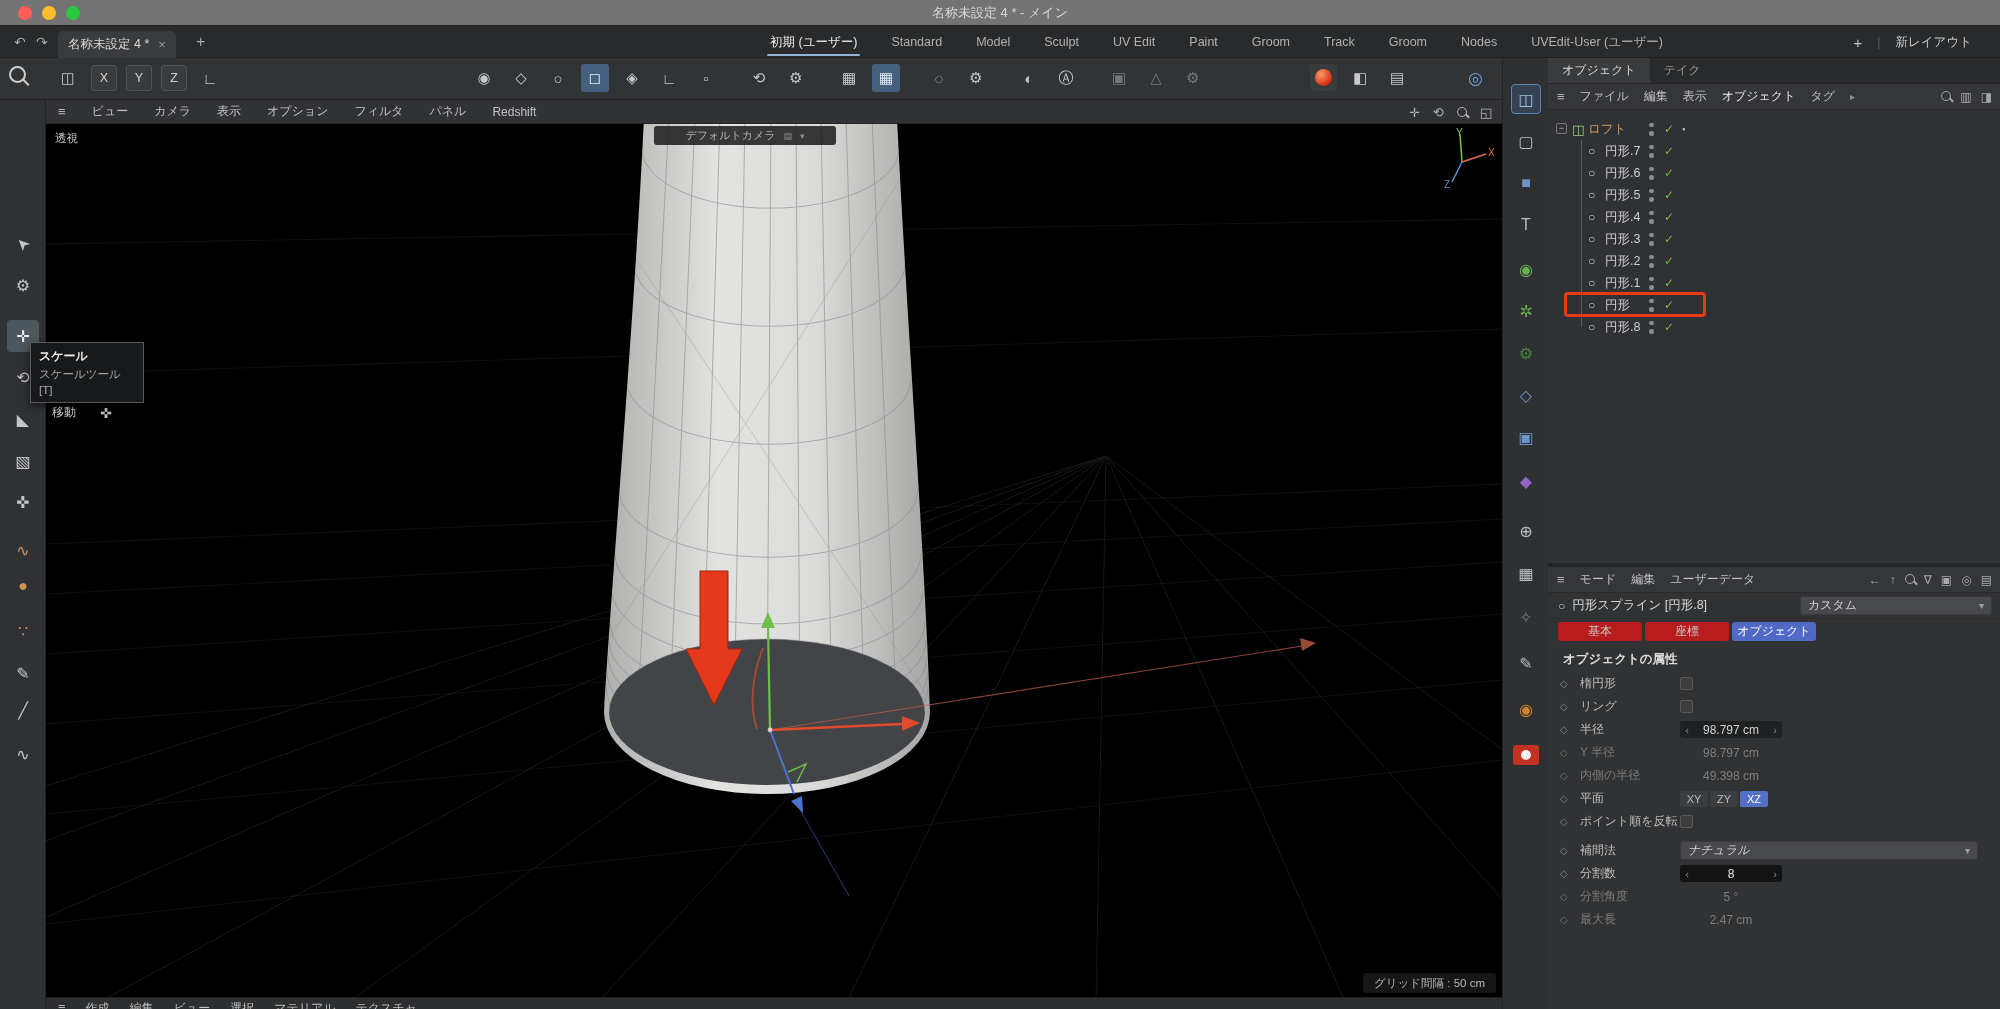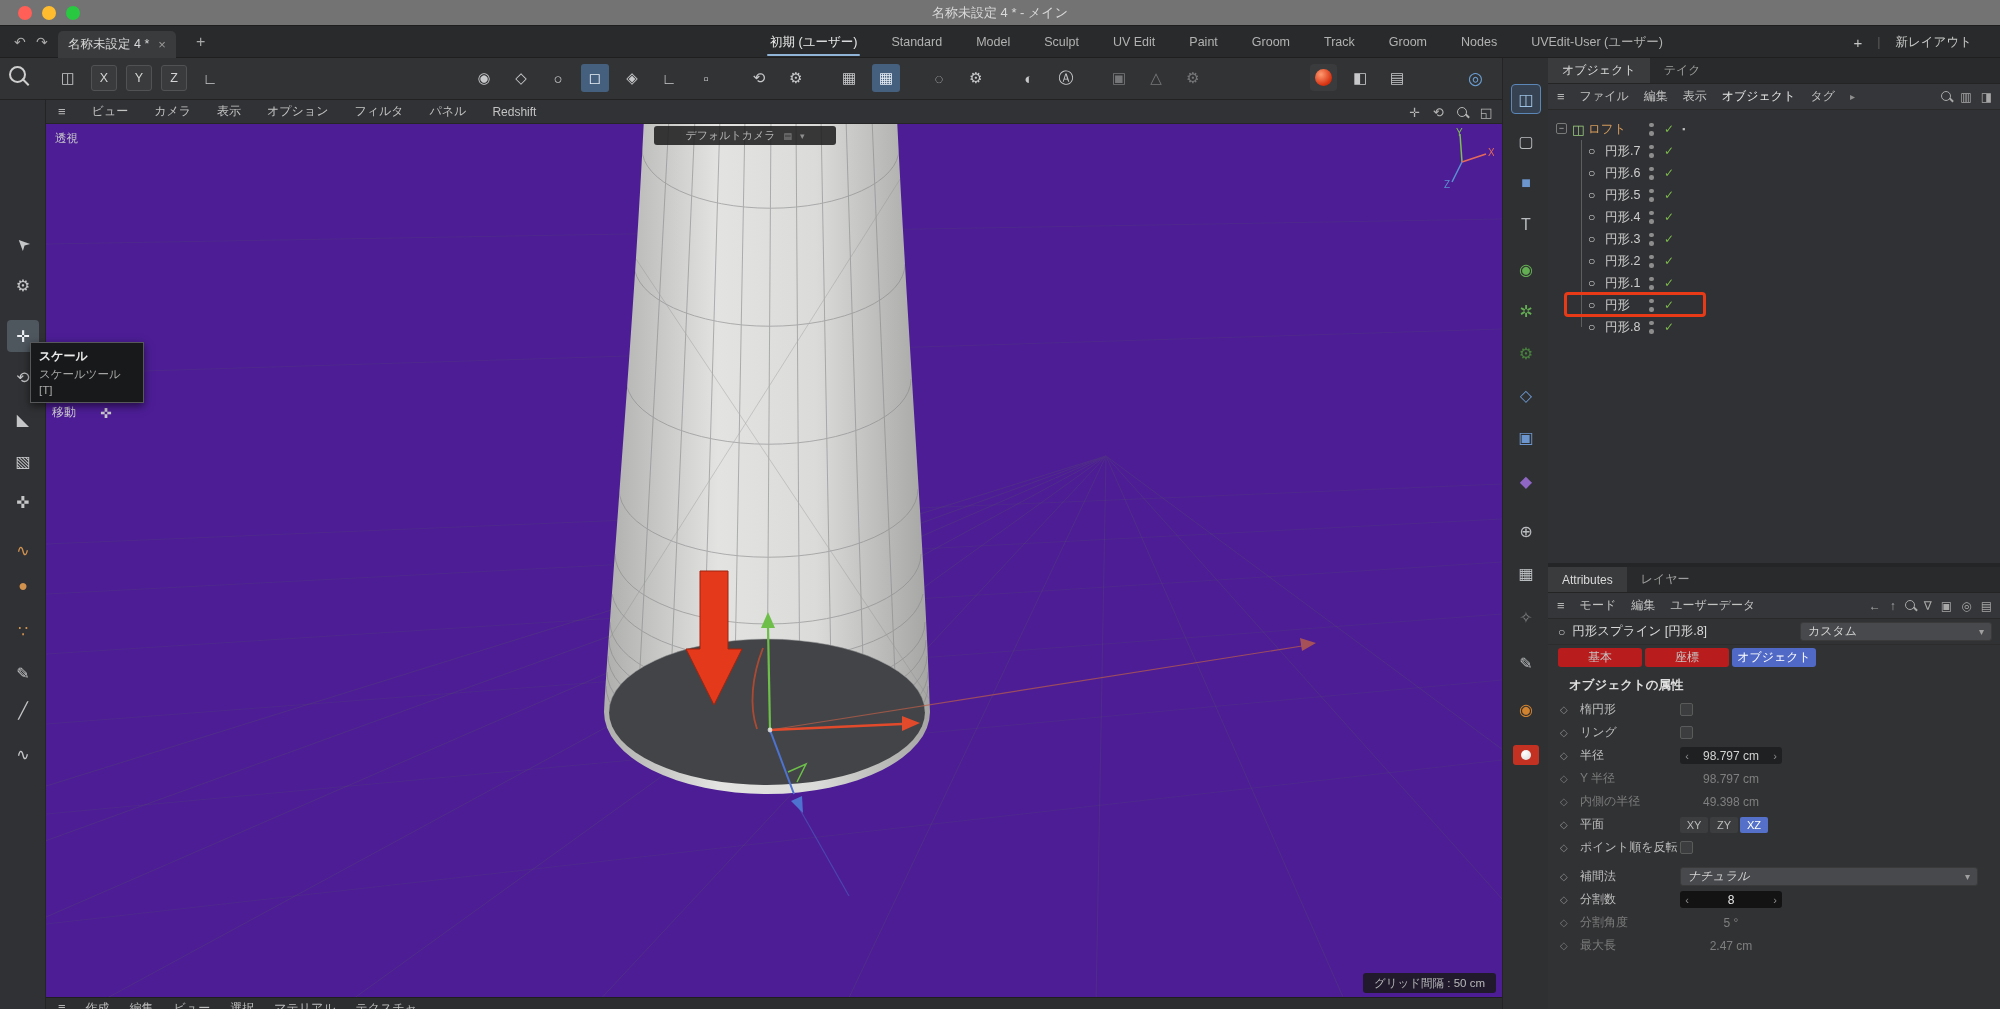--- a/index.html
+++ b/index.html
@@ -48,21 +48,21 @@
   .mag { position:relative; width:13px; height:13px; border:2px solid currentColor; border-radius:50%; display:inline-block; }
   .mag::after { content:""; position:absolute; width:7px; height:2px; background:currentColor; transform:rotate(45deg); right:-6px; bottom:-2px; }
   .mag.big { width:17px; height:17px; } .mag.big::after{ width:9px; }
   .mag.small { width:10px; height:10px; border-width:1.5px; } .mag.small::after{ width:5px; height:1.5px; right:-4px; bottom:-1px; }
 
   
   #viewport-menu { position:absolute; left:46px; top:100px; width:1456px; height:24px; background:#313235; border-bottom:1px solid #262626; display:flex; align-items:center; gap:26px; padding-left:12px; font-size:12px; color:#c3c3c3; }
   #vpm-right { position:absolute; right:10px; top:0; height:24px; display:flex; align-items:center; gap:13px; color:#b5b5b5; font-size:13px; }
 
   
-  #viewport { position:absolute; left:46px; top:124px; width:1456px; height:873px; background:#4c1d95; overflow:hidden; }
+  #viewport { position:absolute; left:46px; top:124px; width:1456px; height:873px; background:#000000; overflow:hidden; }
   #proj-label { position:absolute; left:9px; top:7px; font-size:11.5px; color:#cacaca; }
   #camera-pill { position:absolute; left:608px; top:2px; width:182px; height:19px; background:rgba(26,26,27,.85); border-radius:3px; display:flex; align-items:center; justify-content:center; gap:8px; font-size:11px; color:#b4b4b4; }
   #camera-pill .mini { font-size:9px; color:#8f8f8f; }
   #grid-pill { position:absolute; right:6px; bottom:4px; height:20px; padding:0 11px; background:rgba(26,26,27,.85); border-radius:3px; display:flex; align-items:center; font-size:11.5px; color:#b9b9b9; }
   #axis-widget { position:absolute; left:1384px; top:2px; }
 
   
   #tooltip { position:absolute; left:30px; top:342px; width:114px; background:#18191a; border:1px solid #57585a; padding:5px 8px 6px; z-index:60; box-shadow:0 3px 8px rgba(0,0,0,.55); }
   #tooltip .tt-title { font-size:12px; font-weight:bold; color:#ececec; }
   #tooltip .tt-sub, #tooltip .tt-key { font-size:11.5px; color:#a9a9a9; margin-top:2px; }
@@ -115,21 +115,21 @@
   
   #attr-section { position:absolute; top:509px; left:0; right:0; bottom:0; }
   #attr-title-row { height:26px; display:flex; align-items:center; padding-left:10px; gap:7px; position:relative; font-size:12.5px; color:#d8d8d8; border-bottom:1px solid #2c2c2c;}
   #attr-title-row .obj-circle { color:#c9c9c9; font-size:12px; }
   .select { height:19px; background:#48494c; border:1px solid #3a3a3a; border-radius:3px; display:flex; align-items:center; padding:0 7px; font-size:12px; color:#d4d4d4; justify-content:space-between; }
   .select .chev { color:#a0a0a0; font-size:10px; margin-left:8px; }
   #preset-select { position:absolute; right:8px; top:3px; width:192px; }
   #attr-subtabs { height:24px; display:flex; align-items:center; gap:3px; padding-left:10px; }
   .subtab { width:84px; height:19px; background:#b91c1c; border-radius:3px; display:flex; align-items:center; justify-content:center; font-size:12px; color:#c6c6c6; }
   .subtab.active { background:#5069c6; color:#fff; }
-  #attr-sect-header { margin:8px 8px 4px; padding-left:13px; font-size:12.5px; font-weight:bold; color:#dedede; }
+  #attr-sect-header { margin:8px 2px 4px; padding-left:13px; font-size:12.5px; font-weight:bold; color:#dedede; }
   .attr-row { height:23px; display:flex; align-items:center; padding-left:12px; position:relative; }
   .attr-row.gap-top { margin-top:6px; }
   .akey { width:20px; color:#8a8a8a; font-size:10px; }
   .albl { width:100px; font-size:12px; color:#bdbdbd; white-space:nowrap; }
   .attr-row.dim .albl, .attr-row.dim .akey { color:#7b7b7b; }
   .actl { flex:1; display:flex; align-items:center; }
   .checkbox { width:13px; height:13px; background:#3c3d3f; border:1px solid #5a5a5a; border-radius:2px; }
   .stepper { width:102px; height:17px; background:#1f2021; border-radius:3px; display:flex; align-items:center; }
   .stepper.darker { background:#131314; }
   .stepper .sarr { width:14px; text-align:center; color:#8e8e8e; font-size:11px; }
@@ -519,24 +519,20 @@
               <i></i>
             </span>
           <span class="om-check">✓</span>
         </div>
       </div>
     </div>
 
     <div id="panel-splitter"></div>
 
     <div id="attr-section">
-      <div class="panel-tabs">
-        <span class="panel-tab active">Attributes</span>
-        <span class="panel-tab">レイヤー</span>
-      </div>
       <div class="panel-menu">
         <span class="pm-ham">≡</span>
         <span>モード</span>
         <span>編集</span>
         <span>ユーザーデータ</span>
         <span class="pm-right">
           <span>←</span>
           <span>↑</span>
           <span><span class="mag small"></span></span>
           <span>∇</span>

